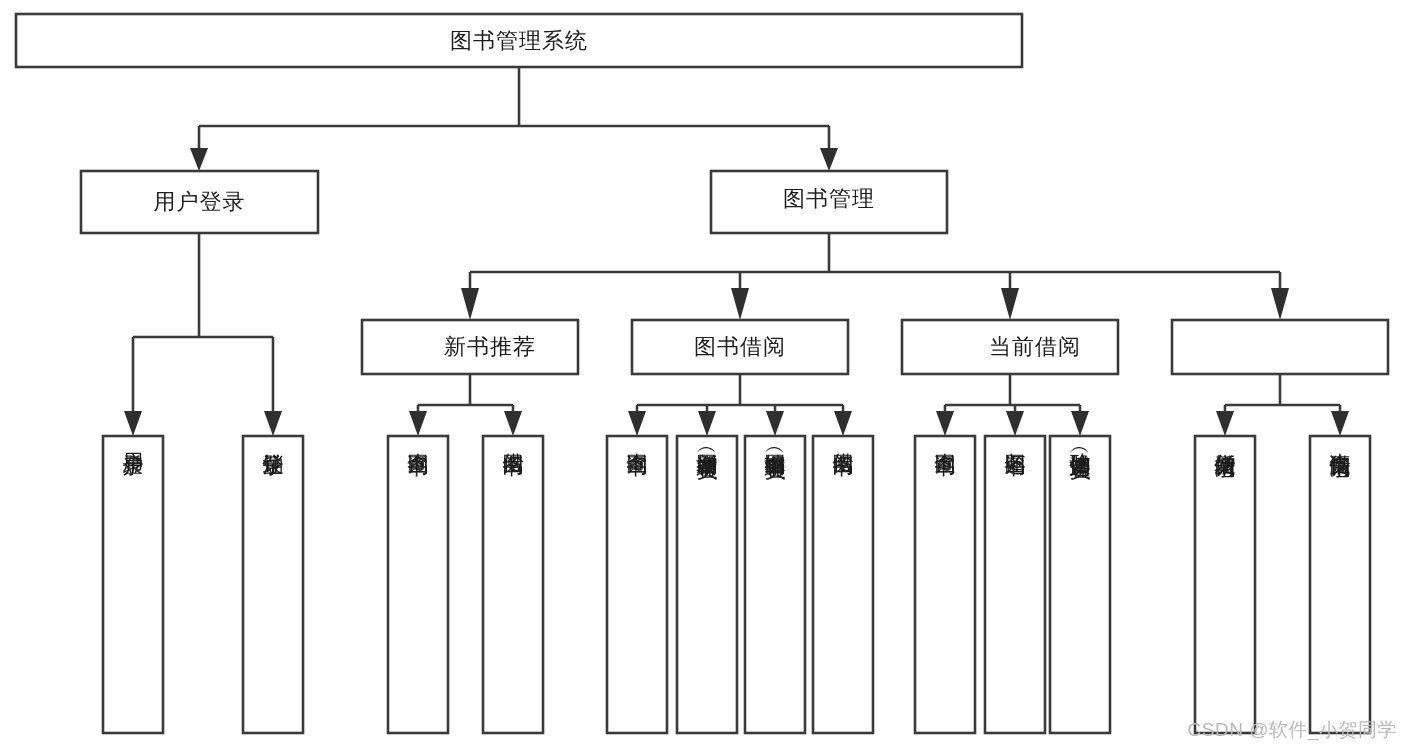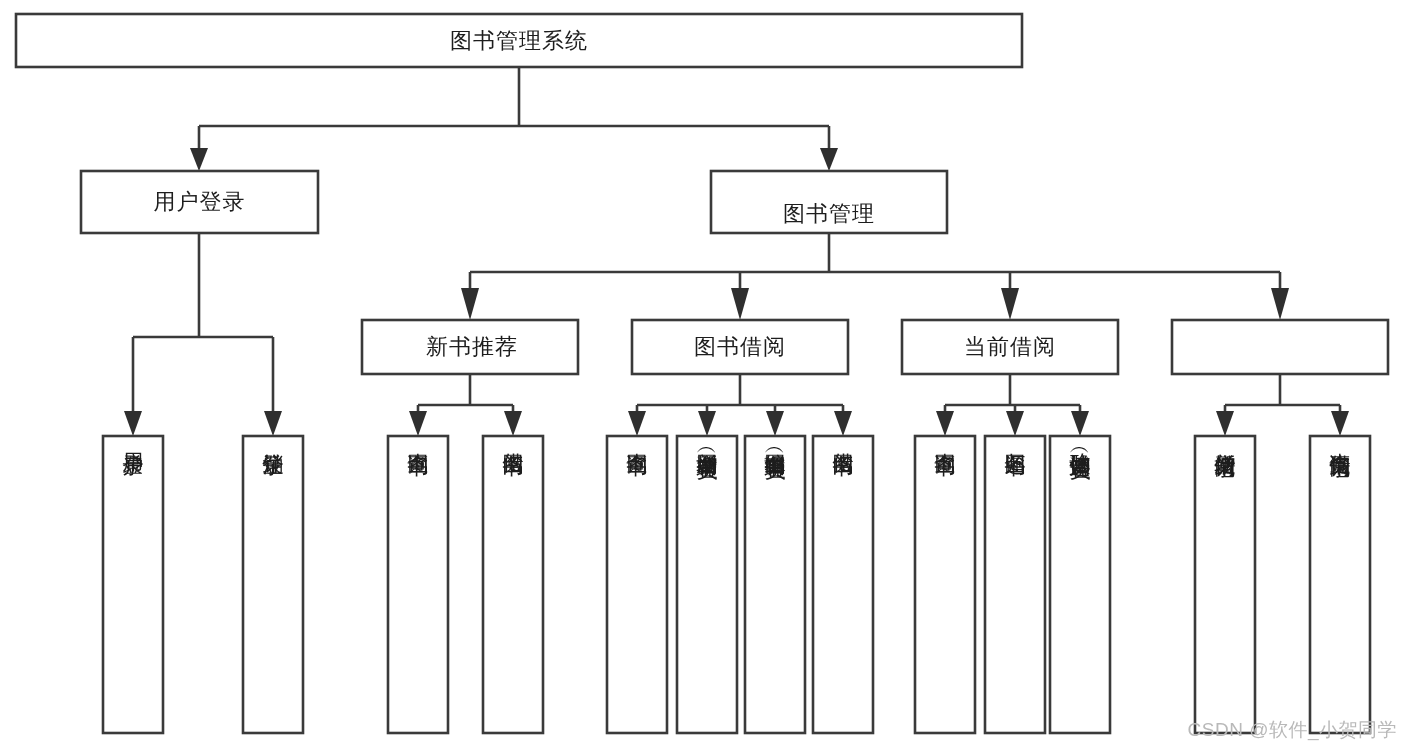--- a/index.html
+++ b/index.html
@@ -186,25 +186,25 @@
     <rect class="node-box" x="985" y="436" width="60" height="297"></rect>
     <rect class="node-box" x="1050" y="436" width="60" height="297"></rect>
 
     <rect class="node-box" x="1195" y="436" width="60" height="297"></rect>
     <rect class="node-box" x="1310" y="436" width="60" height="297"></rect>
   </svg>
 
   <div class="horiz-label-wrap" style="left:16px; top:14px; width:1006px; height:53px;">图书管理系统</div>
 
   <div class="horiz-label-wrap" style="left:81px; top:171px; width:237px; height:62px;">用户登录</div>
-  <div class="horiz-label-wrap" style="left:711px; top:183px; width:236px; height:62px;">图书管理</div>
-
-  <div class="horiz-label-wrap" style="left:344px; top:320px; width:256px; height:54px;">新书推荐</div>
+  <div class="horiz-label-wrap" style="left:711px; top:168px; width:236px; height:62px;">图书管理</div>
+
+  <div class="horiz-label-wrap" style="left:362px; top:320px; width:256px; height:54px;">新书推荐</div>
   <div class="horiz-label-wrap" style="left:632px; top:320px; width:216px; height:54px;border-radius:14px;">图书借阅</div>
-  <div class="horiz-label-wrap" style="left:902px; top:320px; width:216px; height:54px;">当前借阅</div>
+  <div class="horiz-label-wrap" style="left:902px; top:320px; width:216px; height:54px;padding-left:25px;">当前借阅</div>
 
   <div class="vert-label-wrap" style="left:103px; top:436px; width:60px; height:297px;">
     <span>用户登录</span>
   </div>
   <div class="vert-label-wrap" style="left:243px; top:436px; width:60px; height:297px;">
     <span>注销登录</span>
   </div>
 
   <div class="vert-label-wrap" style="left:388px; top:436px; width:60px; height:297px;">
     <span>查询图书</span>

